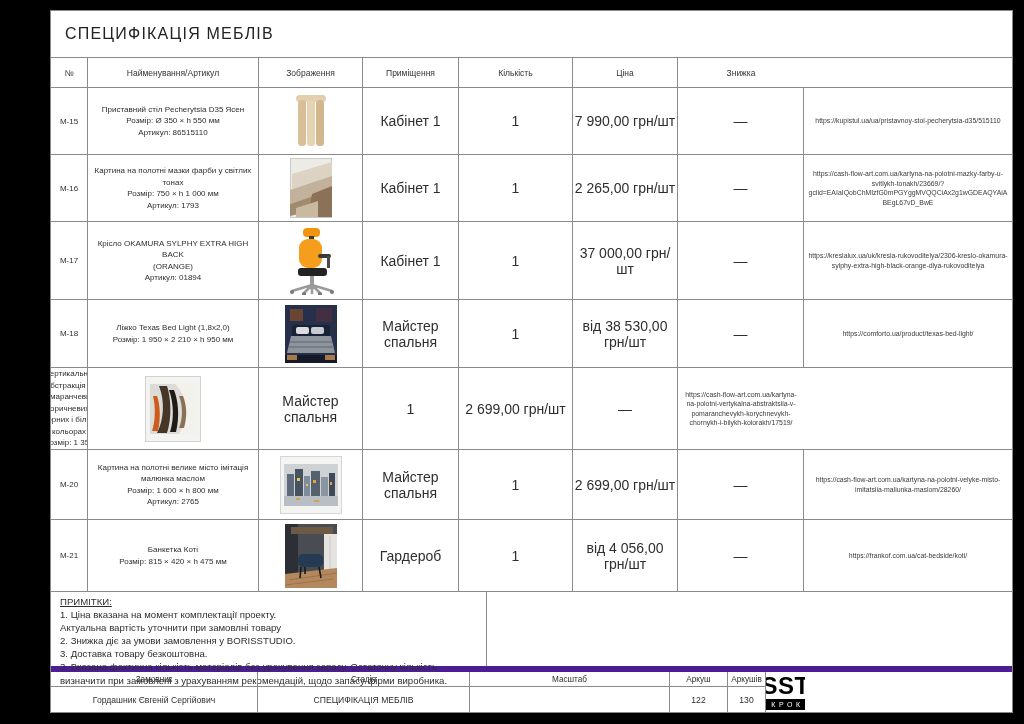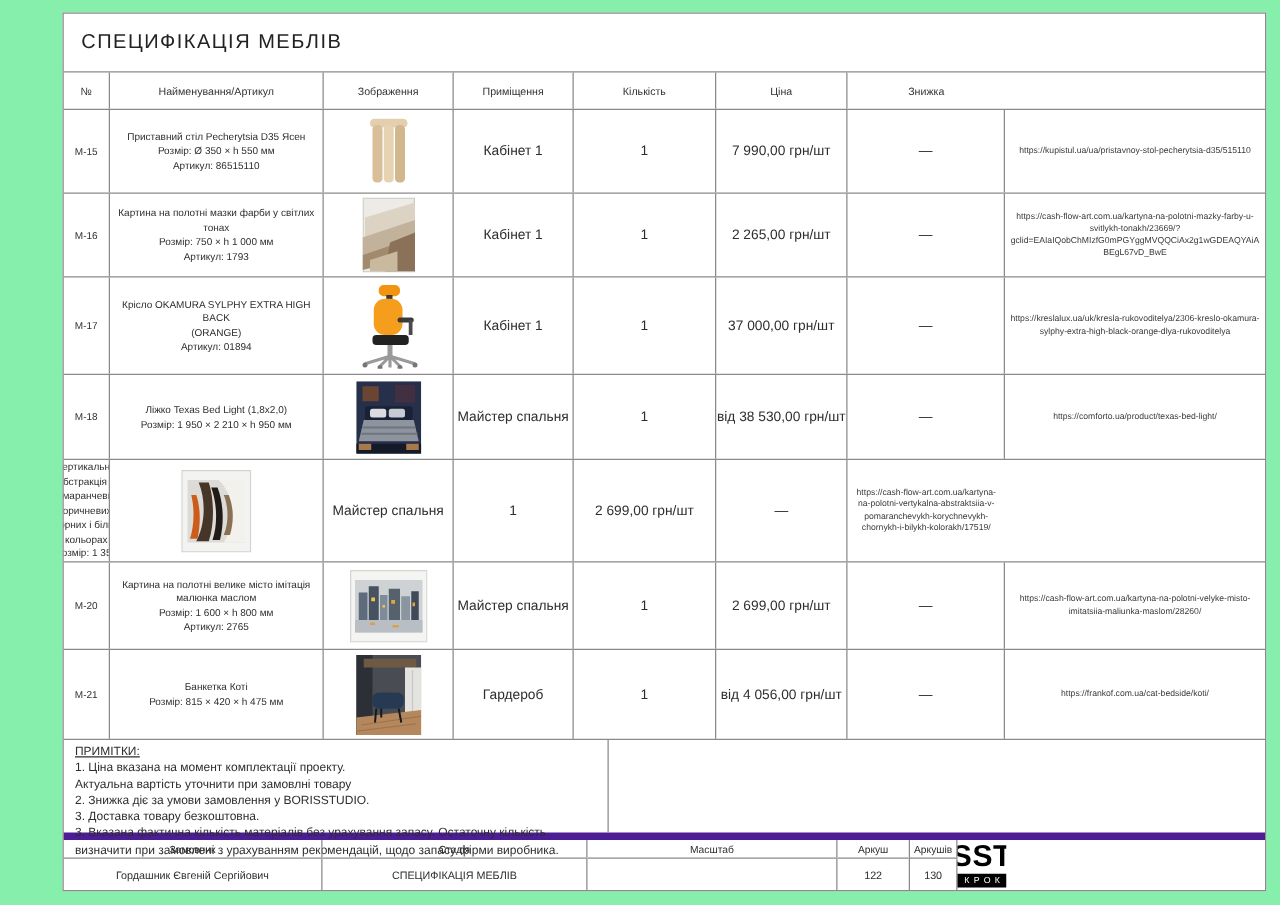--- a/index.html
+++ b/index.html
@@ -1,33 +1,33 @@
 <!DOCTYPE html>
 <html><head>
 <meta charset="utf-8">
 <style>
   * { box-sizing: border-box; margin: 0; padding: 0; }
   html,body { background:#fff; }
   body { width:1024px; height:724px; font-family:"Liberation Sans", sans-serif; color:#2e2e2e; position:relative; }
-  .sheet { position:absolute; inset:0; background:#86efac; }
+  .sheet { position:absolute; inset:0; background:#000000; }
   .frame { position:absolute; left:50px; top:10px; width:963px; height:703px; border:1px solid #8a8a8a; display:flex; flex-direction:column; background:#fff; }
 
   .title-bar { height:47px; border-bottom:1px solid #8a8a8a; display:flex; align-items:center; padding-left:14px; flex:none; }
   .title-bar .title { font-size:16px; letter-spacing:1.2px; color:#222; }
 
   .row { display:grid; grid-template-columns:37px 171px 104px 96px 114px 105px 126px 1fr; border-bottom:1px solid #8a8a8a; flex:none; }
   .row > div { border-right:1px solid #8a8a8a; display:flex; align-items:center; justify-content:center; text-align:center; overflow:hidden; }
   .row > div:last-child { border-right:none; }
   .r-head { height:30px; }
   .r-head > div { font-size:8.5px; color:#333; }
   .h67 { height:67px; } .h78 { height:78px; } .h68 { height:68px; } .h82 { height:82px; } .h70 { height:70px; } .h72 { height:72px; }
 
   .cell-id { font-size:8px; }
   .cell-name { font-size:8px; line-height:11.5px; white-space:pre-line; padding:0 5px; }
-  .cell-room, .cell-qty, .cell-price, .cell-disc { font-size:11px; }
+  .cell-room, .cell-qty, .cell-price, .cell-disc { font-size:14px; }
   .cell-link { font-size:6.9px; line-height:9.5px; padding:0 3px; overflow-wrap:anywhere; color:#3a3a3a; cursor:pointer; }
   .cell-img { padding:2px; }
 
   .notes-row { height:80px; border-bottom:6px solid #4c1d95; display:flex; flex:none; }
   .notes-box { width:436px; border-right:1px solid #8a8a8a; padding:3px 9px 0 9px; font-size:9.6px; line-height:13.1px; }
   .notes-box .heading { text-decoration:underline; }
   .notes-spacer { flex:1; }
 
   .footer { flex:1; display:grid; grid-template-columns:207px 212px 200px 58px 38px 39px 1fr; }
   .fcell { border-right:1px solid #8a8a8a; display:flex; flex-direction:column; overflow:hidden; }

